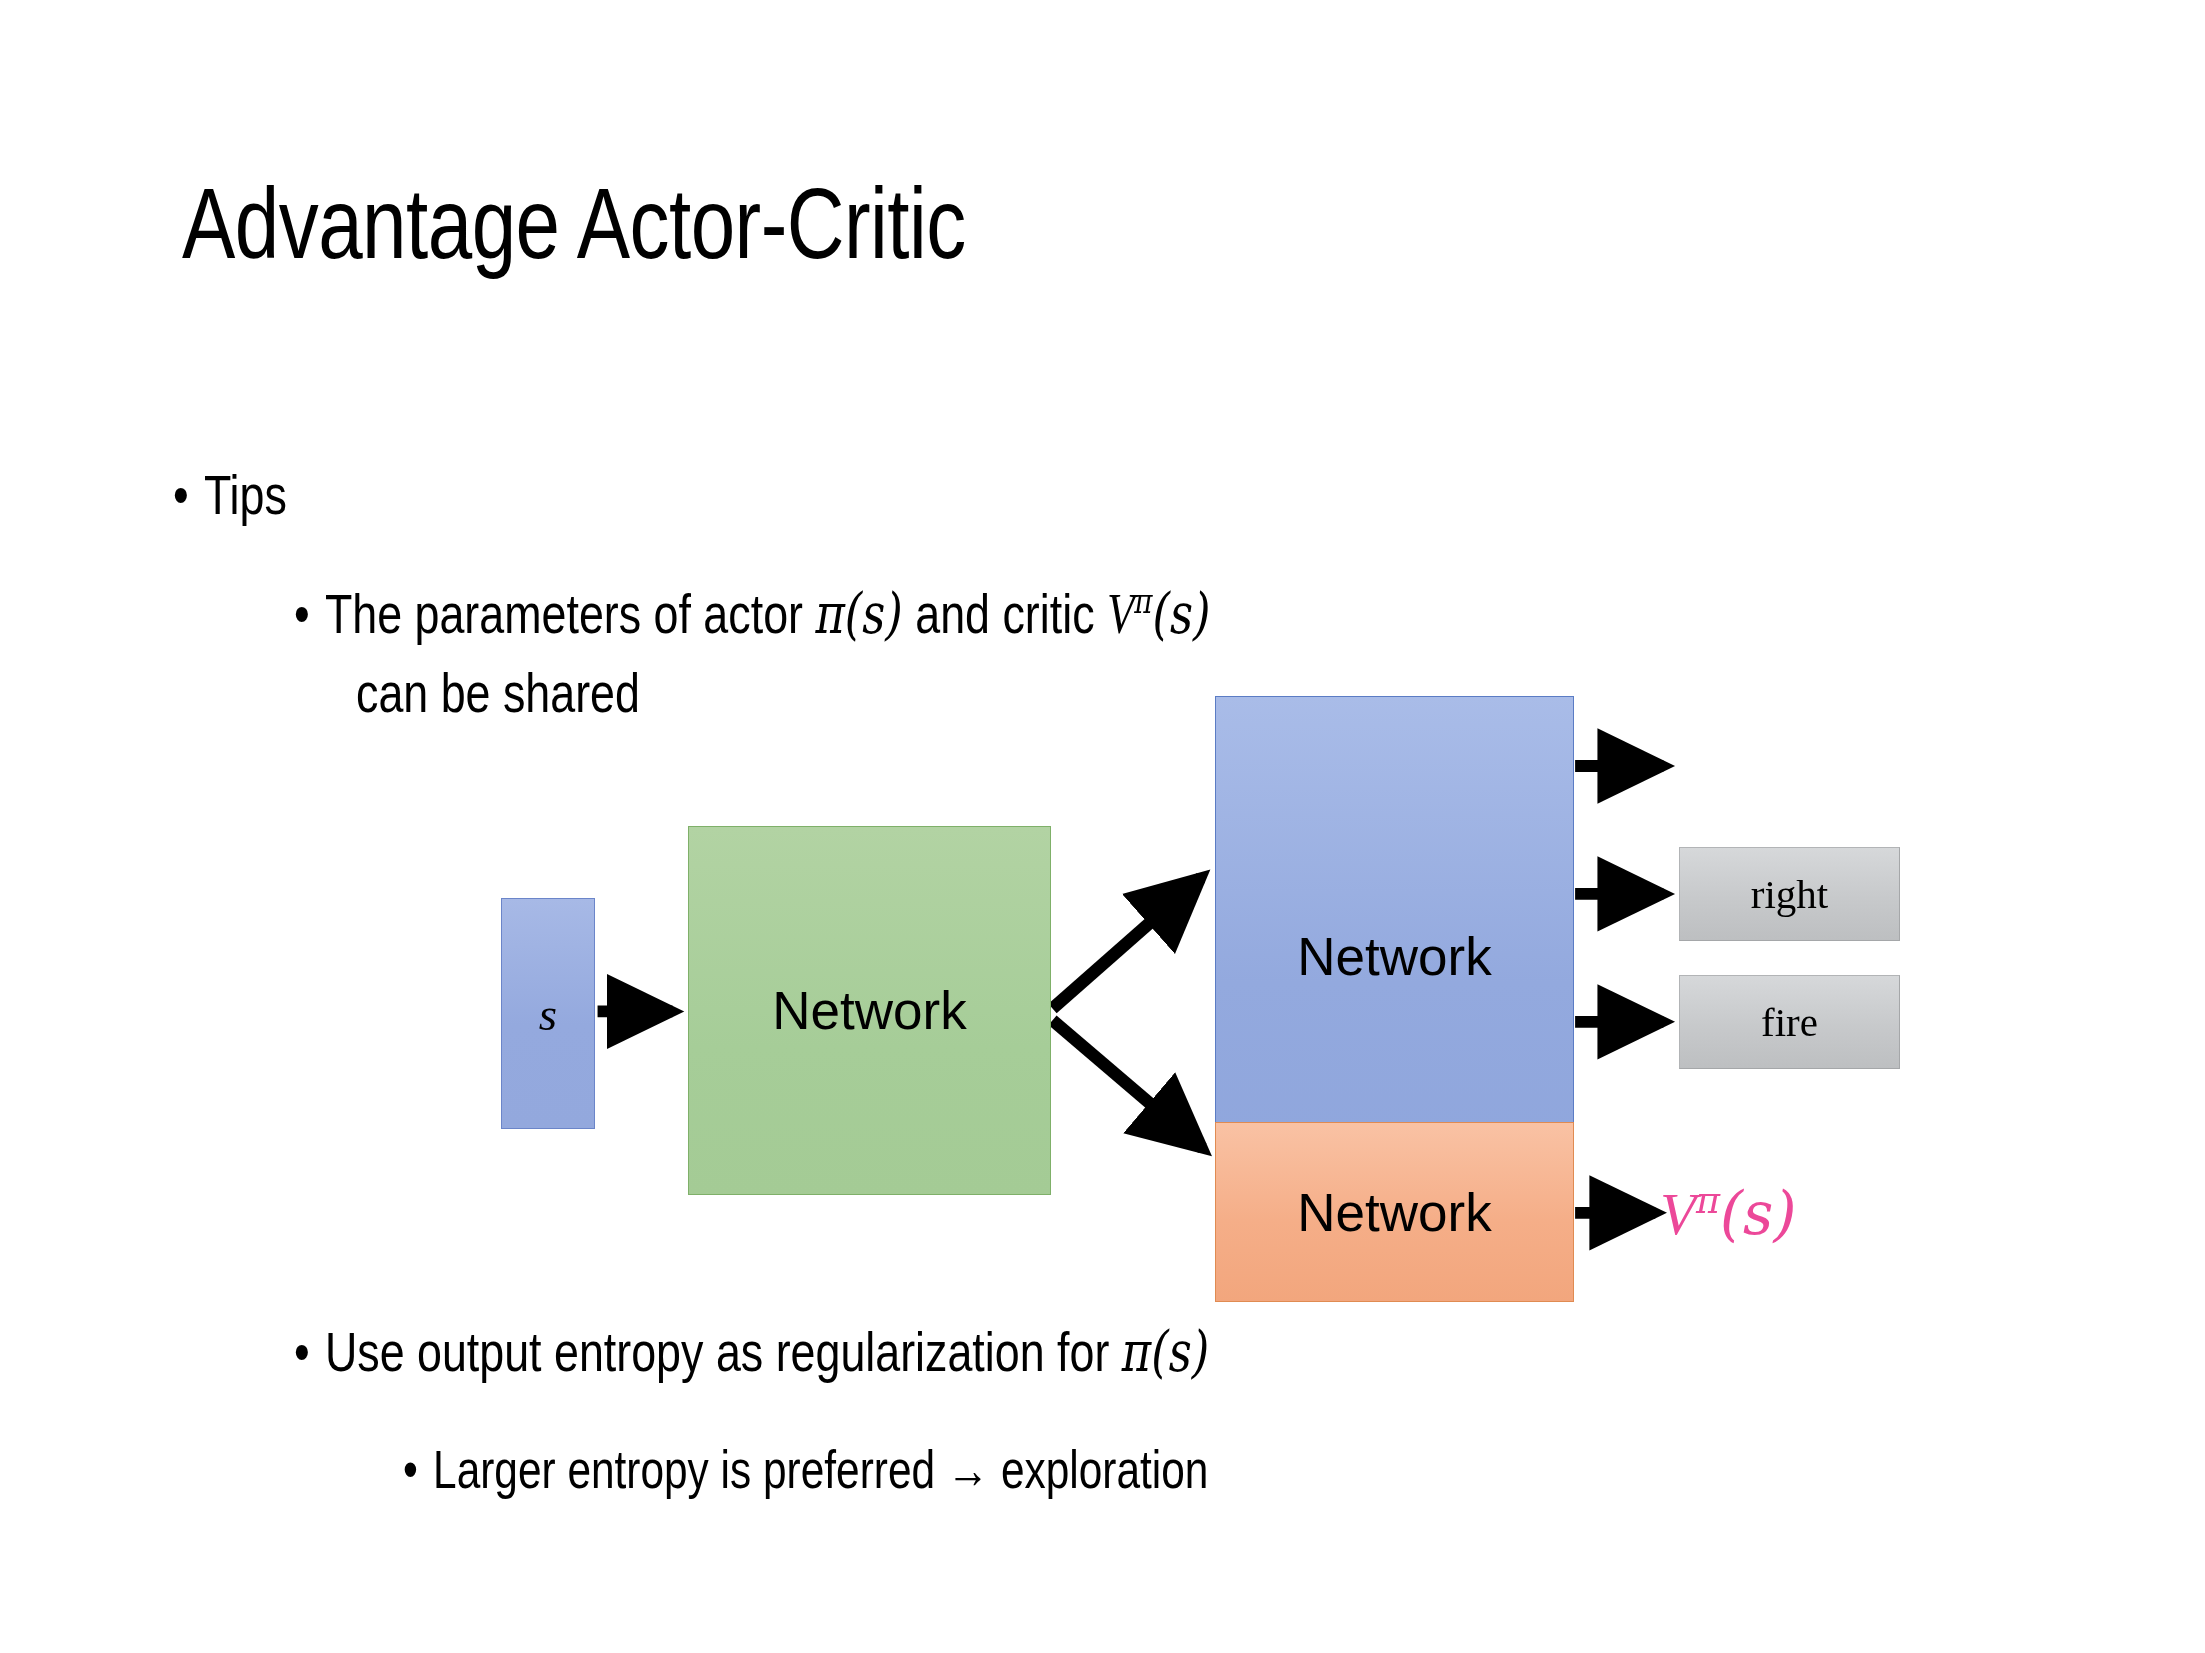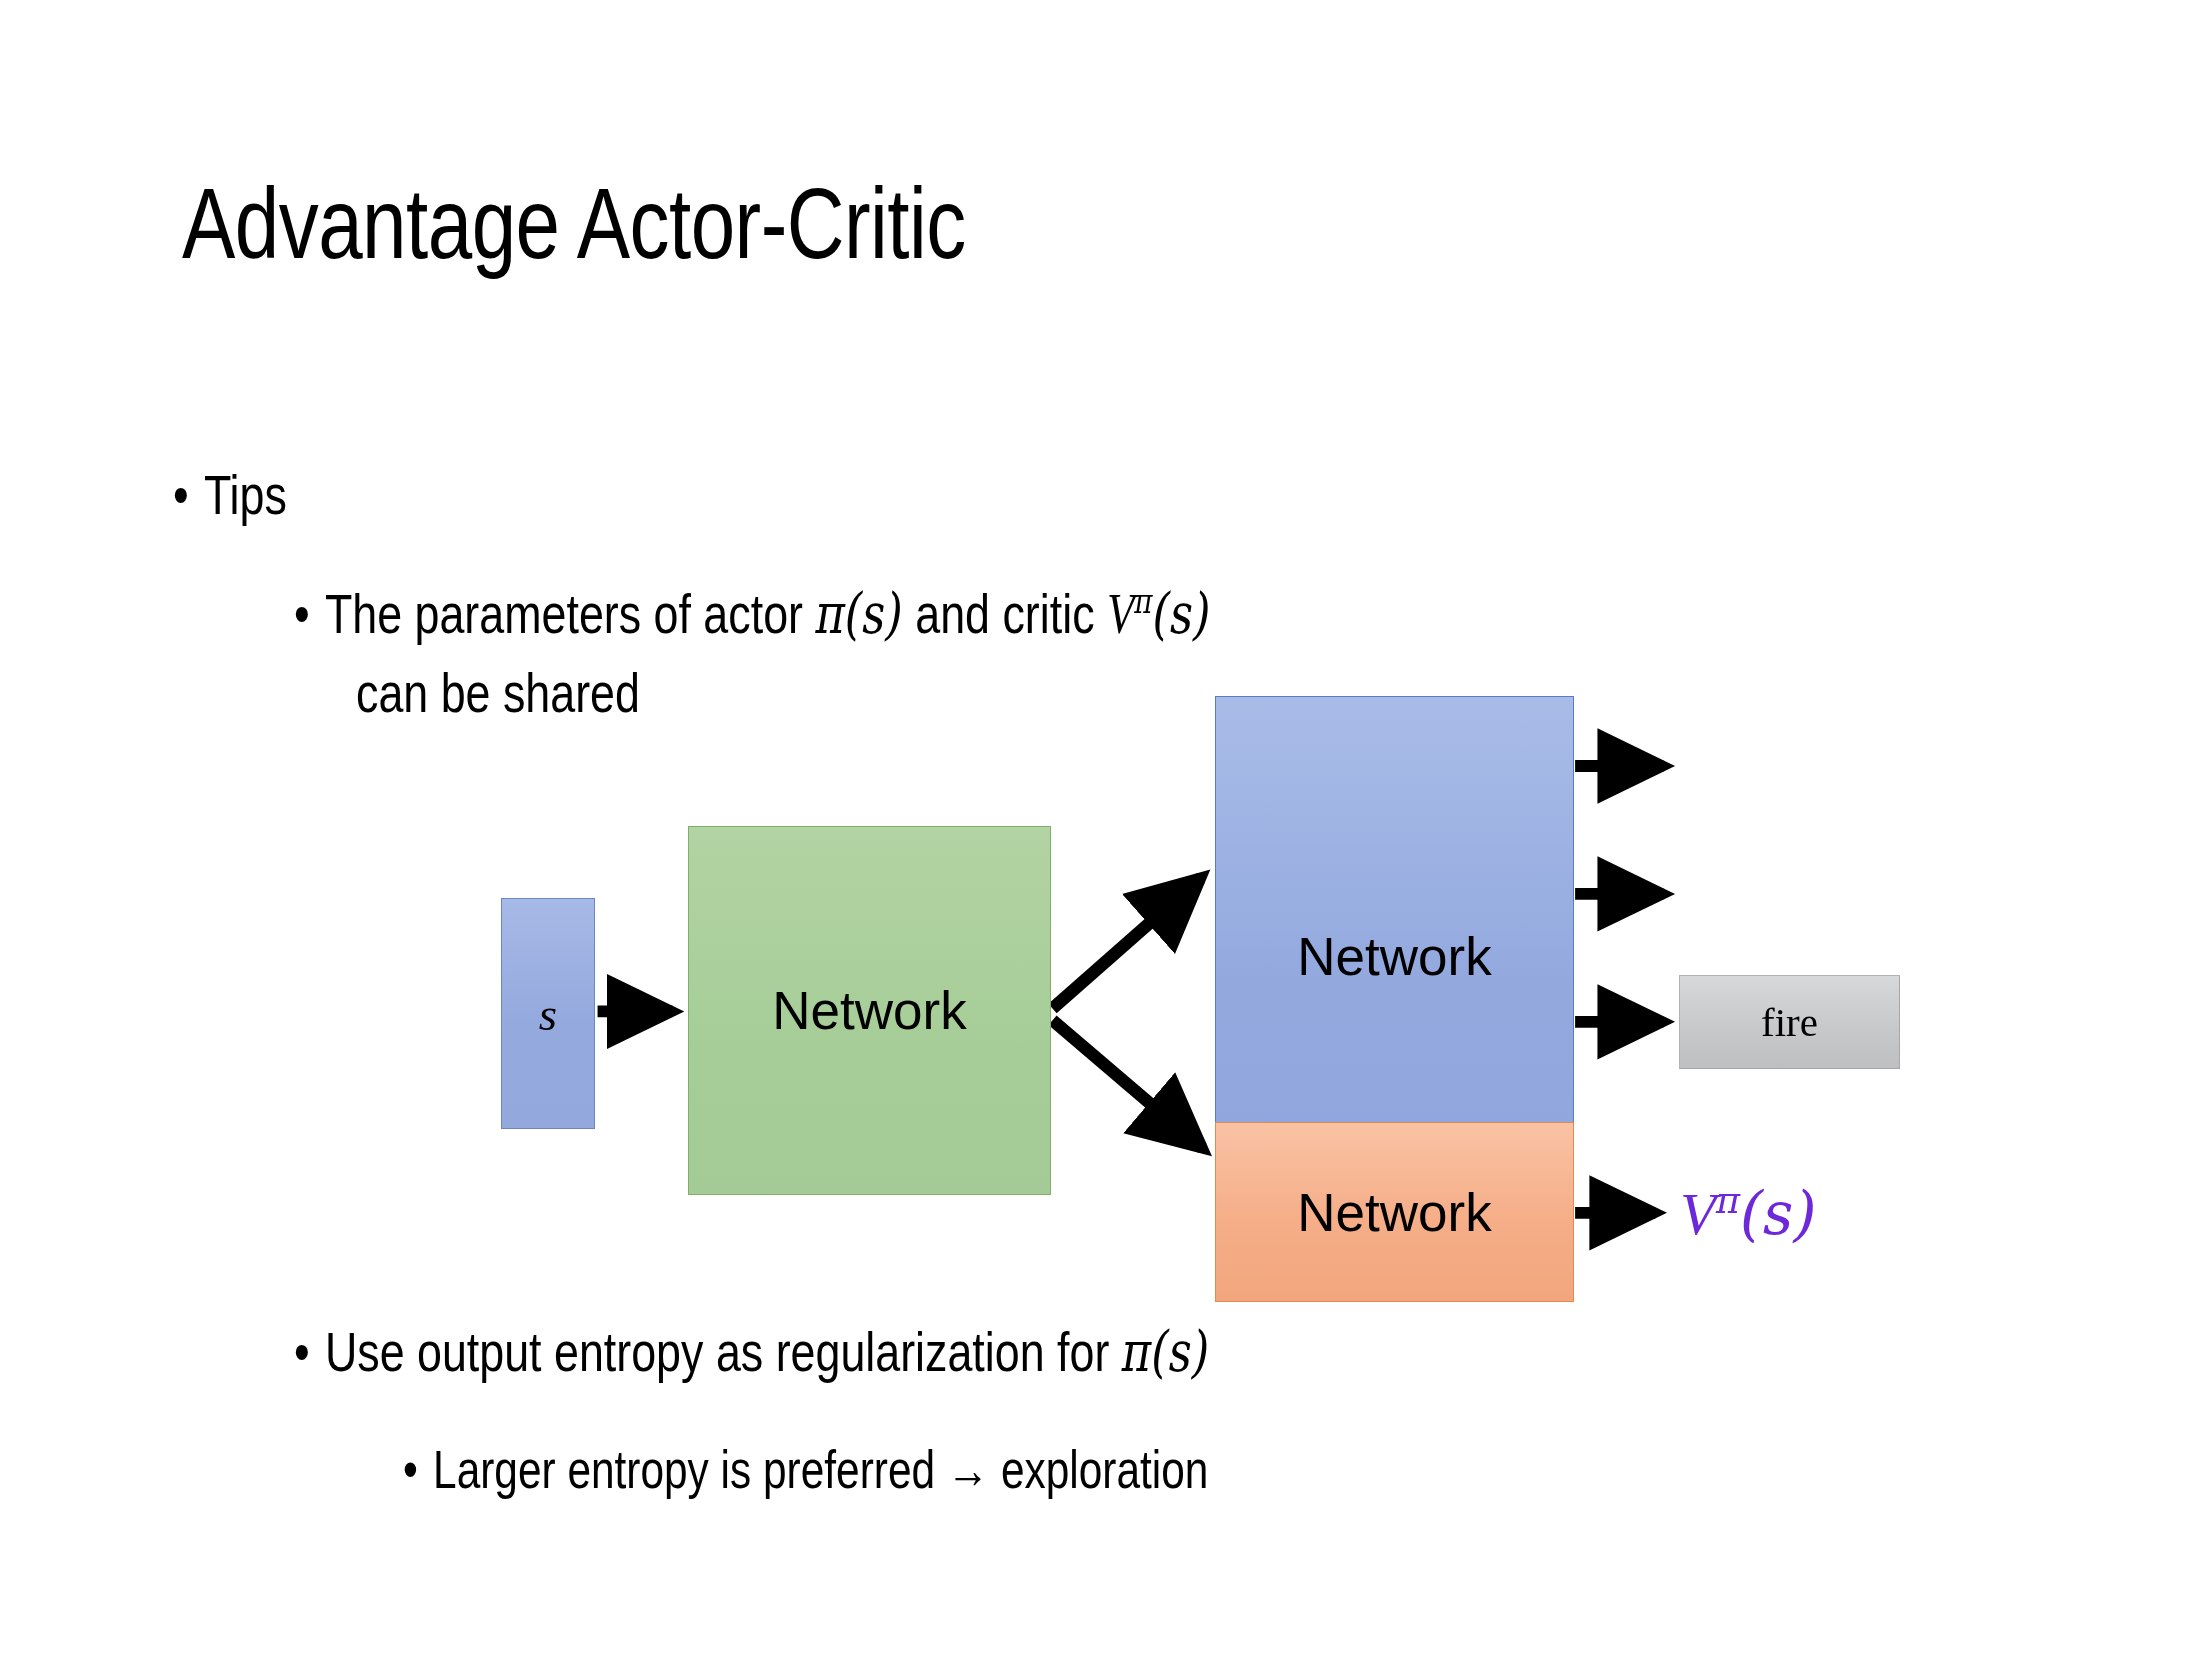--- a/index.html
+++ b/index.html
@@ -110,23 +110,22 @@
     color:#000;
   }
   .act-left{top:719px;}
   .act-right{top:847px;}
   .act-fire{top:975px;font-family:Liberation Serif, serif;}
 
   .vpi{
     position:absolute;
     left:1660px; top:1179px;
     font-size:59px;
-    color:#6d28d9;
+    color:#ec4899;
     white-space:nowrap;
-    margin-left:20px;
   }
 </style>
 </head>
 <body>
 
 <div class="slide">
 
   <div class="title">Advantage Actor-Critic</div>
 
   <div class="btext lvl1" style="top:462px;">
@@ -181,20 +180,23 @@
   </div>
 
   <div class="box box-actor">
     <span>Network</span>
   </div>
 
   <div class="box box-critic">
     <span>Network</span>
   </div>
 
+  <div class="box-act act-right">
+    <span>right</span>
+  </div>
   <div class="box-act act-fire">
     <span>fire</span>
   </div>
 
   <div class="vpi">
     <span class="mi">V</span><span class="sup">π</span><span class="mpi">(s)</span>
   </div>
 
 </div>
 

